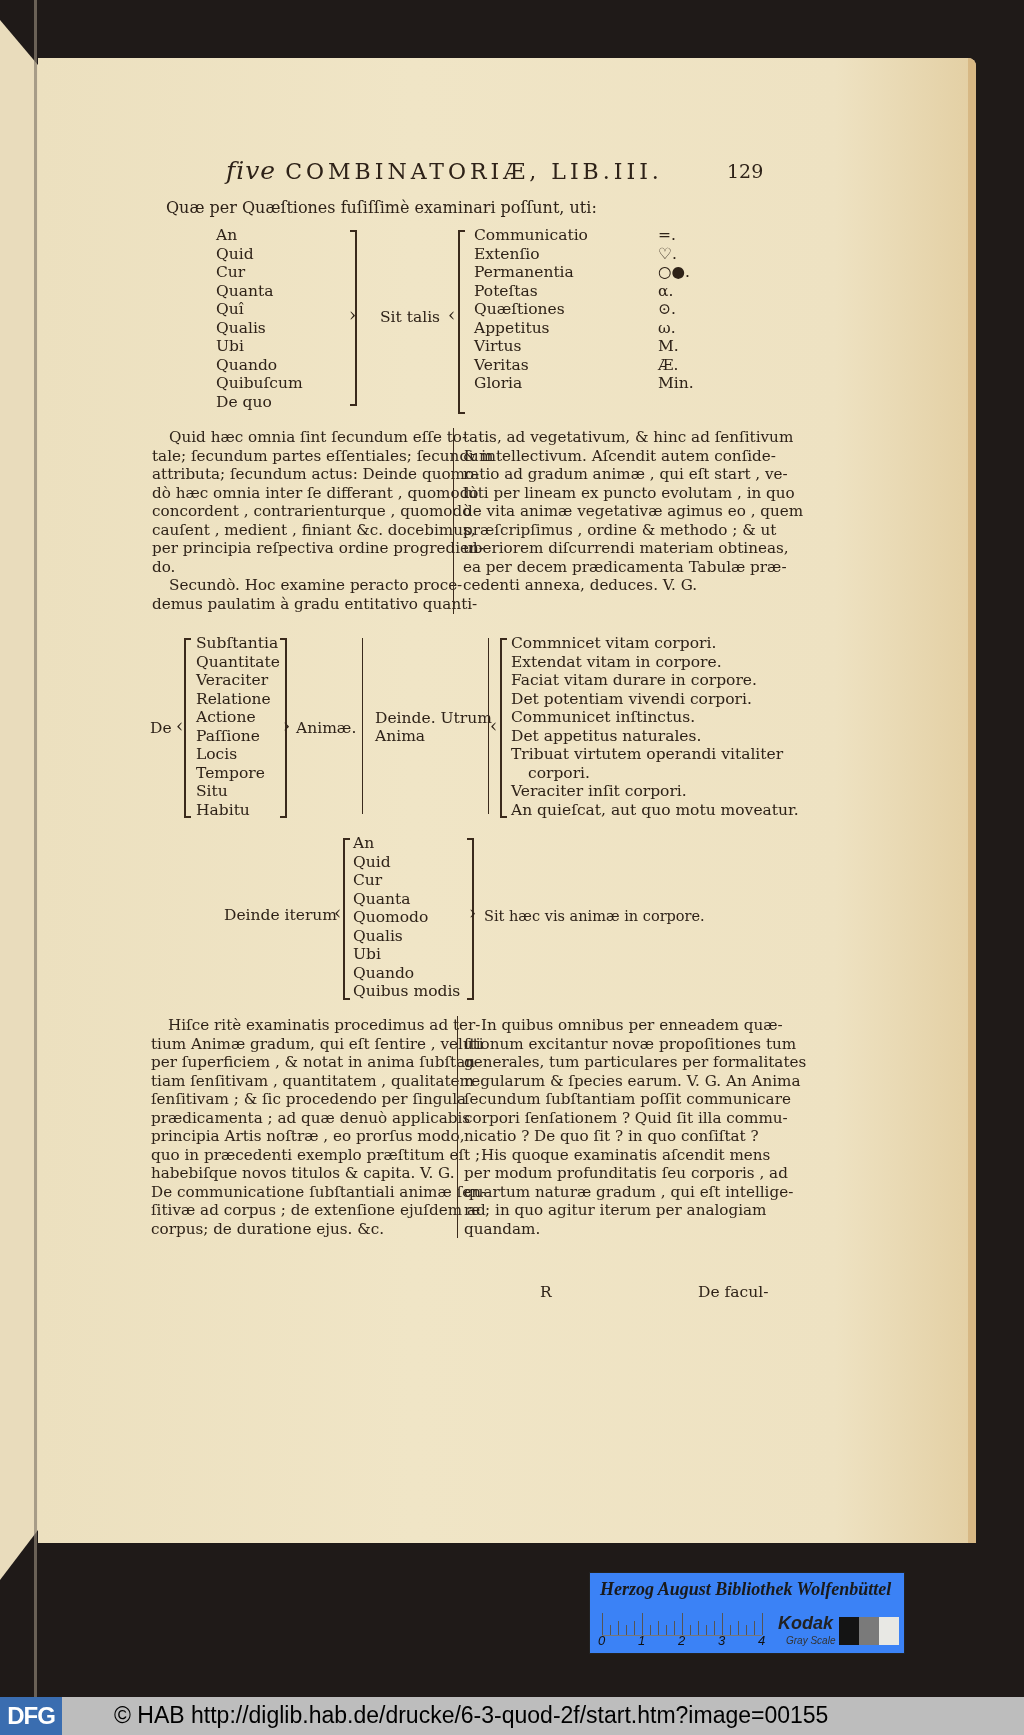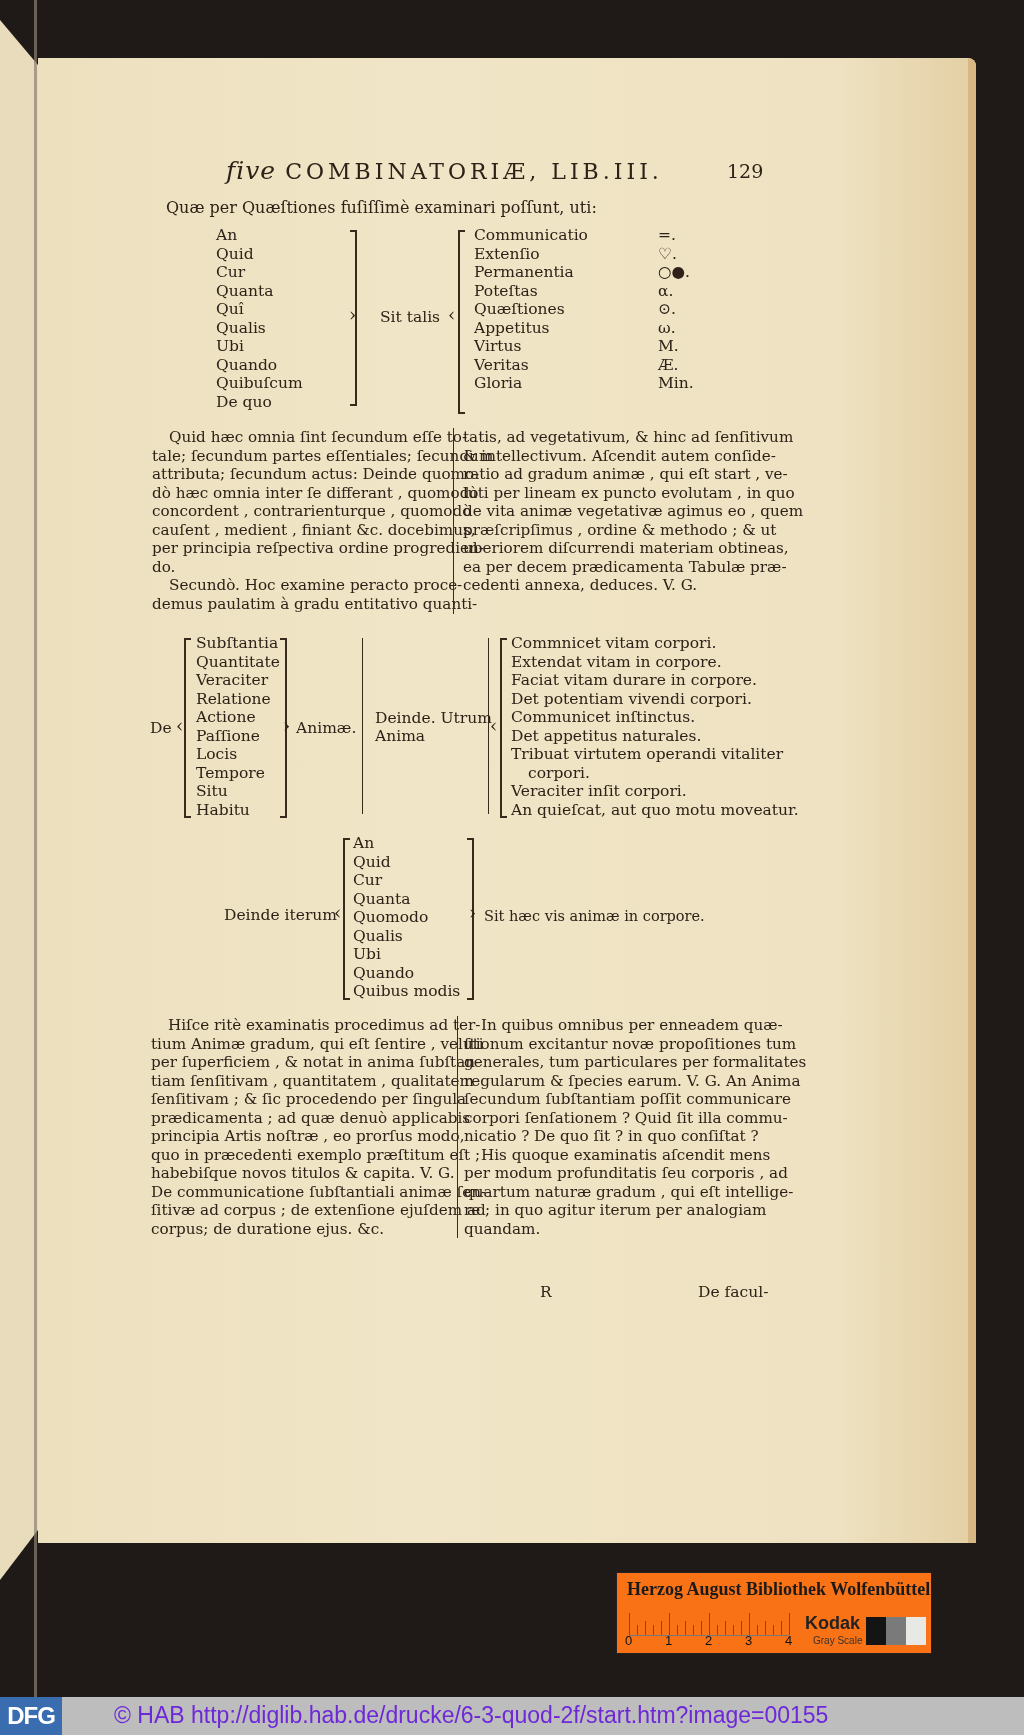--- a/index.html
+++ b/index.html
@@ -23,22 +23,22 @@
   .bracket { position:absolute; border:2px solid #3a2a1c; }
   .brk-right { border-left:none; width:5px; }
   .brk-left { border-right:none; width:5px; }
   .brace { position:absolute; font-size:18px; }
   .para { position:absolute; font-size:15.2px; line-height:18.5px; text-align:justify; }
   .para div { white-space:nowrap; }
   .rule { position:absolute; width:1px; background:#3a2a1c; }
   .footer-bar { position:absolute; left:0; top:1697px; width:1024px; height:38px; background:#bdbdbd; }
   .dfg-logo { position:absolute; left:0; top:0; width:62px; height:38px; background:#3a6db0; color:#fff;
               font-family:"Liberation Sans", sans-serif; font-weight:bold; font-size:24px; line-height:38px; text-align:center; letter-spacing:-1px; }
-  .footer-text { position:absolute; left:114px; top:5px; font-family:"Liberation Sans", sans-serif; font-size:23px; color:#6d28d9; }
-  .scale-card { position:absolute; left:616px; top:1572px; width:314px; height:80px; background:#f97316; border:1px solid #222; }
+  .footer-text { position:absolute; left:114px; top:5px; font-family:"Liberation Sans", sans-serif; font-size:23px; color:#000000; }
+  .scale-card { position:absolute; left:589px; top:1572px; width:314px; height:80px; background:#3b82f6; border:1px solid #222;font-style:italic; }
   .scale-title { position:absolute; left:10px; top:6px; font-family:"Liberation Serif", serif; font-weight:bold; font-size:18px; color:#1a1a1a; }
   .ruler { position:absolute; left:12px; top:40px; width:160px; height:22px; border-bottom:1px solid #777; }
   .tick { position:absolute; bottom:0; width:1px; background:#555; }
   .ruler-nums { position:absolute; left:8px; top:60px; width:180px; font-family:"Liberation Sans", sans-serif; font-size:13px; color:#111; }
   .ruler-nums span { position:absolute; }
   .kodak { position:absolute; left:188px; top:40px; font-family:"Liberation Sans", sans-serif; font-weight:bold; font-size:18px; color:#222; }
   .kodak-sub { position:absolute; left:196px; top:62px; font-family:"Liberation Sans", sans-serif; font-size:10px; color:#333; }
   .swatch { position:absolute; top:44px; width:20px; height:28px; }
 </style>
 </head>

